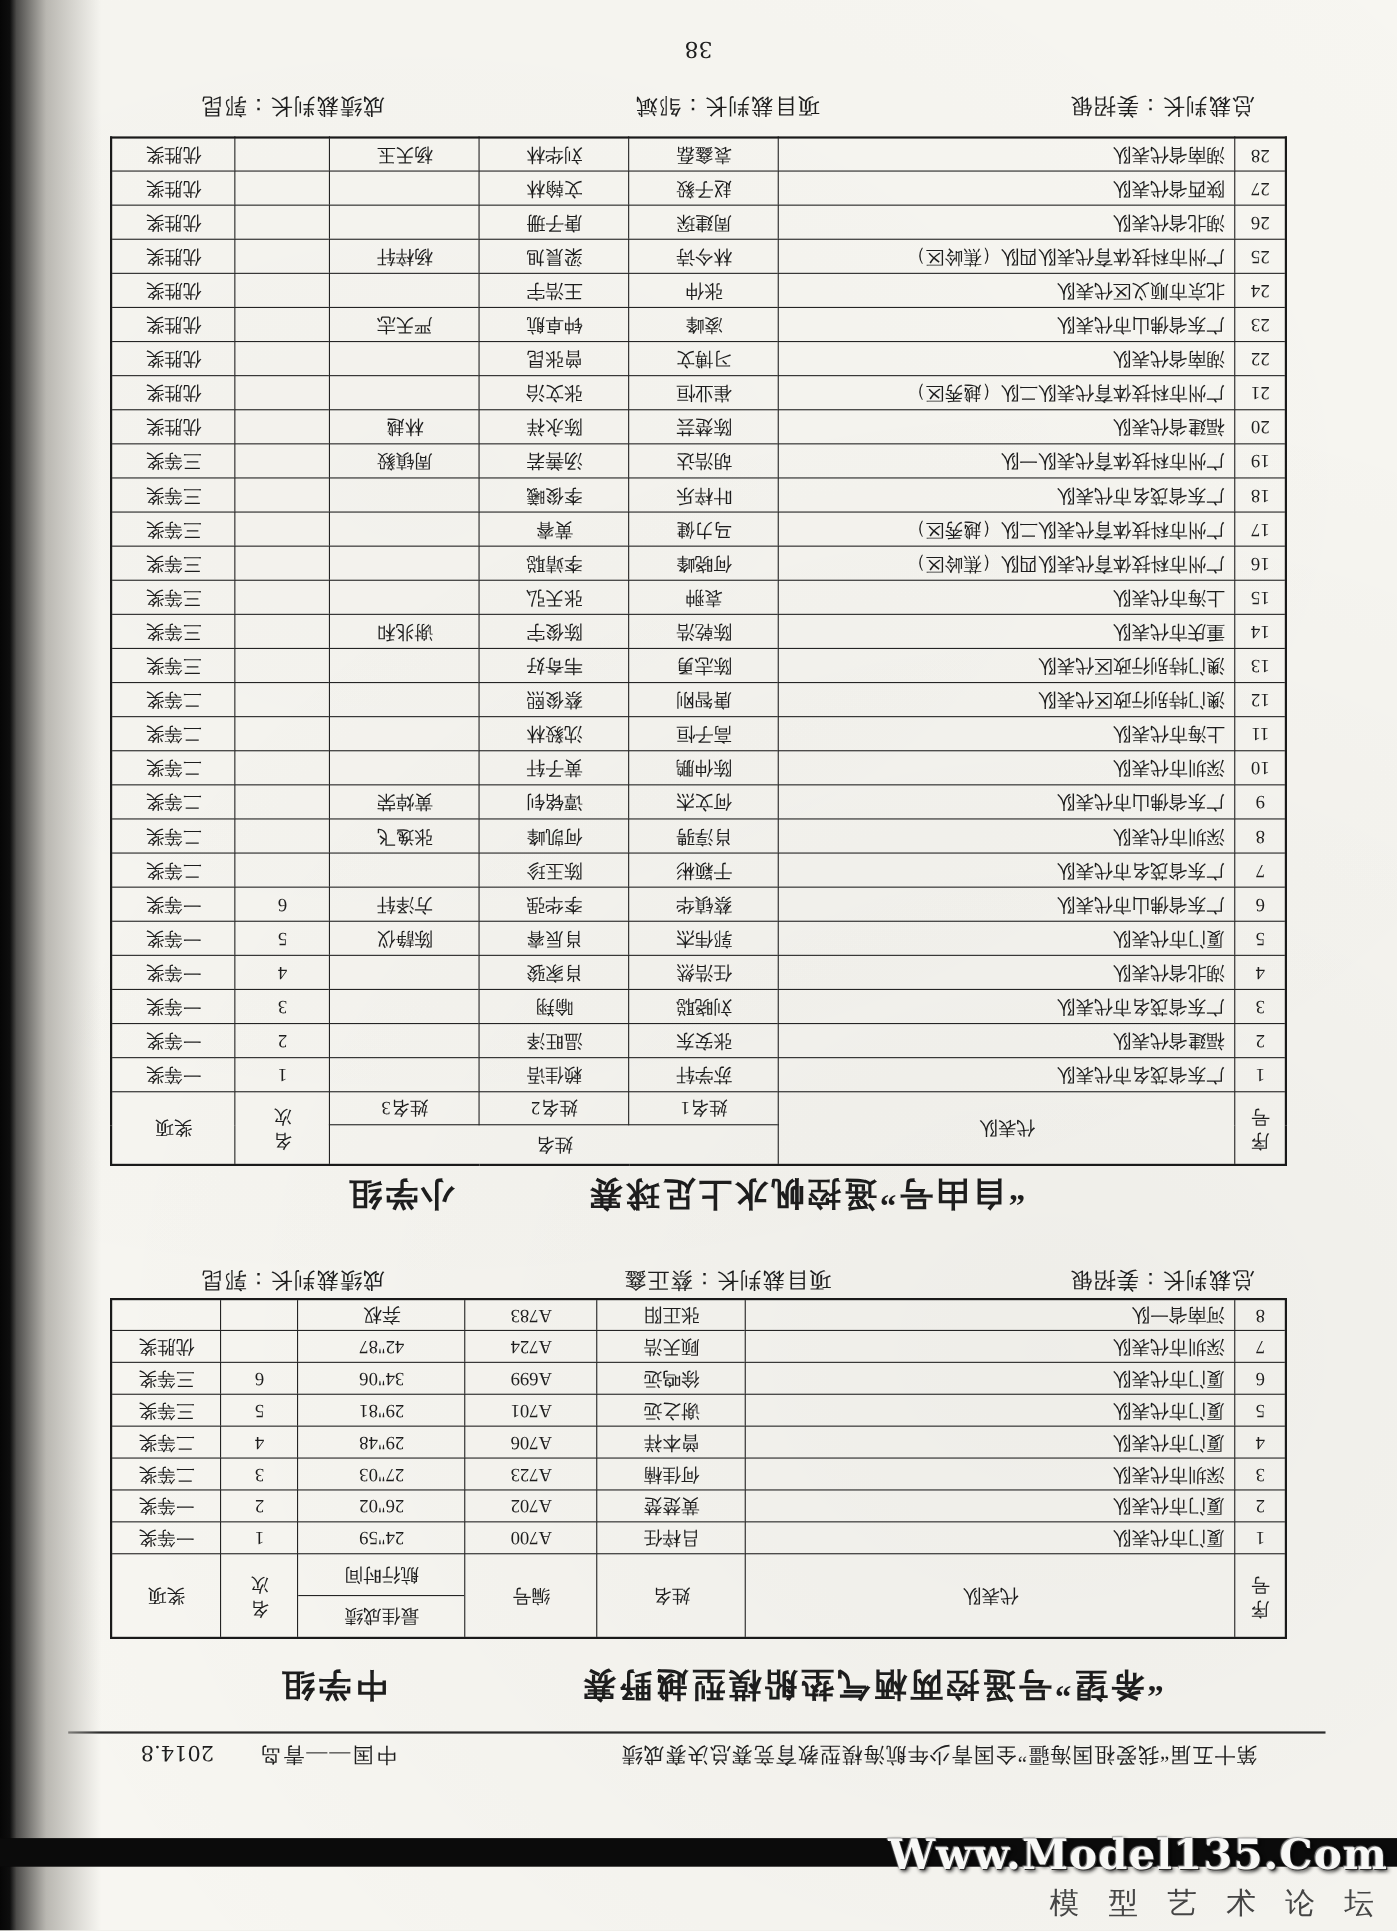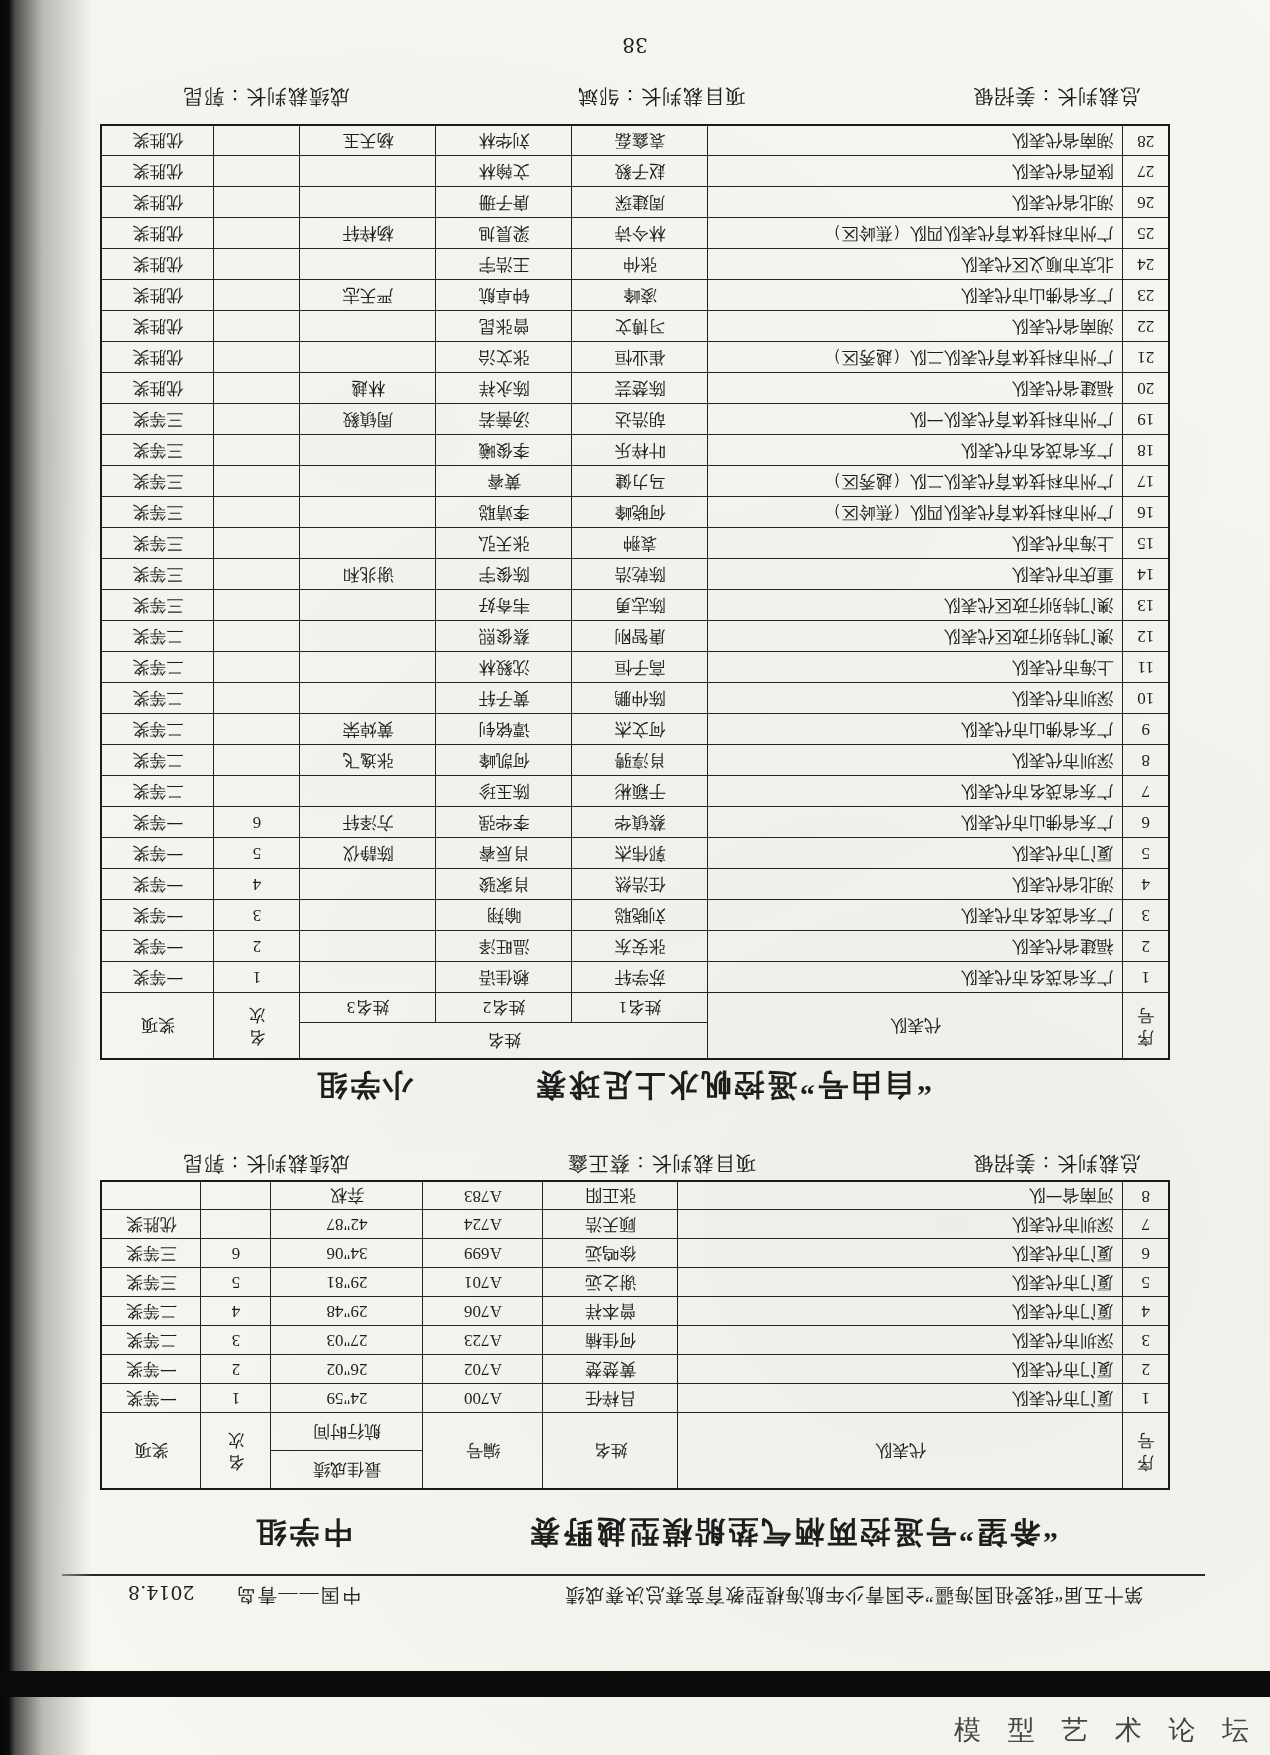--- a/index.html
+++ b/index.html
@@ -505,14 +505,15 @@
       <span>总裁判长：姜招银</span>
       <span>项目裁判长：邹斌</span>
       <span>成绩裁判长：郭昆</span>
     </div>
 
     <div class="page-num">38</div>
   </div>
 
   <div class="gutter"></div>
   <div class="band"></div>
+  <div class="wm-url">Www.Model135.Com</div>
   <div class="wm-forum">模 型 艺 术 论 坛</div>
 </div>
 
 </body></html>

